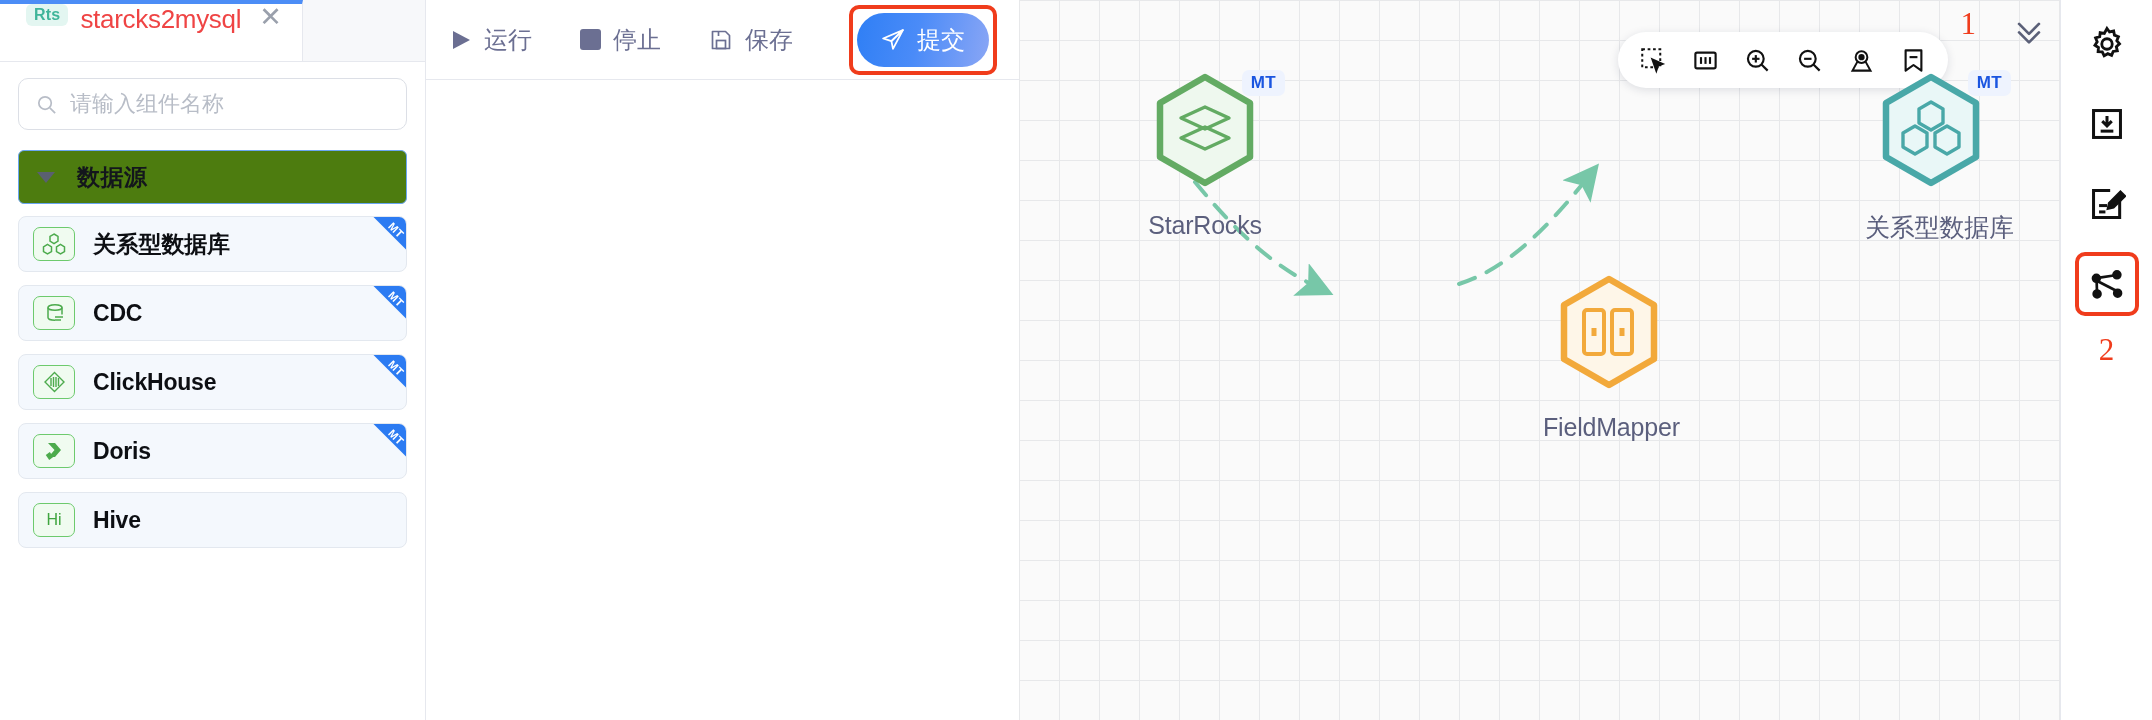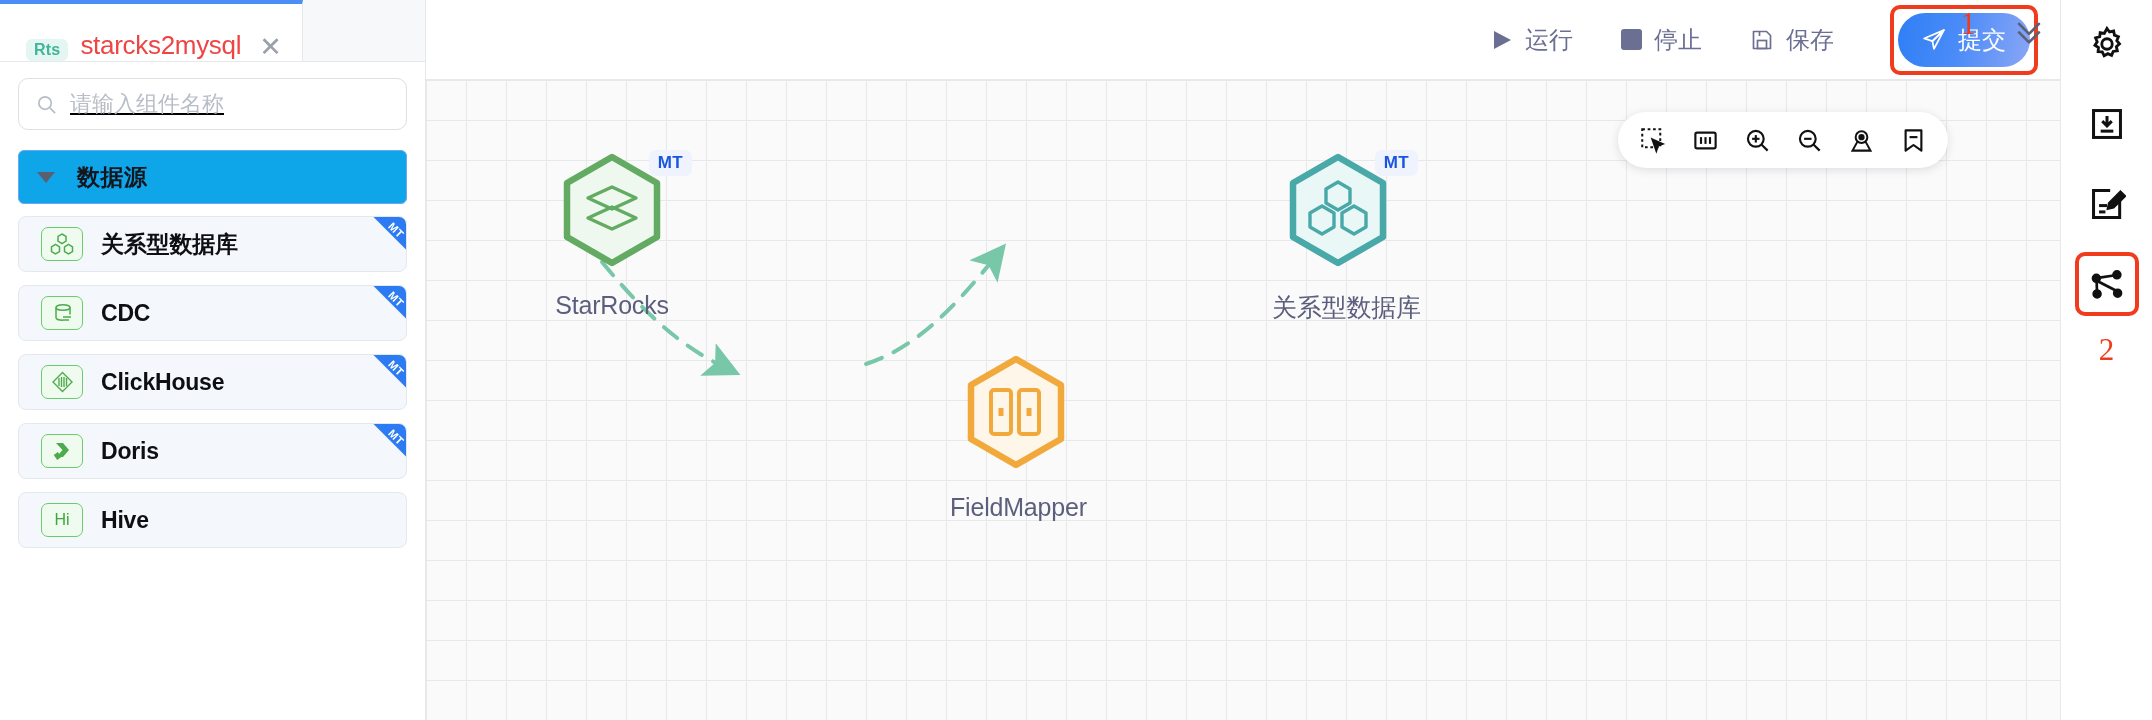--- a/index.html
+++ b/index.html
@@ -19,21 +19,21 @@
     display: flex; flex-direction: column;
     position: relative;
     flex: 0 0 426px;
   }
   .tabbar {
     height: 62px; display: flex; align-items: stretch;
     border-bottom: 1px solid #e6e8ee;
     background: #f7f8fa;
   }
   .tab {
-    display: flex; align-items: flex-end; gap: 12px;
+    display: flex; align-items: flex-start; gap: 12px;
     padding: 0 20px 0 26px;
     background: #ffffff;
     border-right: 1px solid #e6e8ee;
     border-top: 4px solid #4c8df6;
     cursor: pointer;
     min-width: 290px;
   }
   .tab-badge {
     background: #e3f6f1; color: #3fb59a;
     font-size: 16px; font-weight: 600;
@@ -44,63 +44,62 @@
   .tab-close {
     font-size: 27px; color: #9aa0ac; line-height: 1;
     margin-left: 6px; font-weight: 300; cursor: pointer;
   }
 
   .search-wrap { padding: 16px 18px 10px 18px; }
   .search-box {
     height: 52px; border: 1px solid #dcdfe6; border-radius: 10px;
     display: flex; align-items: center; gap: 12px; padding: 0 16px;
     background: #fff;
-    text-decoration: underline;
   }
   .search-ph { font-size: 22px; color: #b8bdc7; }
 
   .section-header {
     margin: 10px 18px 6px 18px;
-    height: 54px; background: #0ea5e9; border: 1px solid #6aa6f2;
+    height: 54px; background: #4d7c0f; border: 1px solid #6aa6f2;
     border-radius: 6px; display: flex; align-items: center; gap: 22px;
     padding: 0 18px; cursor: pointer;
   }
   .caret { width: 0; height: 0; border-left: 9px solid transparent;
            border-right: 9px solid transparent; border-top: 11px solid #5a6070; }
   .section-title { font-size: 23px; font-weight: 700; color: #13161c; letter-spacing: .5px; }
 
   .comp-list { flex: 1; overflow: hidden; padding: 6px 18px 0 18px; }
   .comp-item {
     position: relative; height: 56px; margin-bottom: 13px;
     background: #f4f8fd; border: 1px solid #e3e8ef; border-radius: 8px;
     display: flex; align-items: center; gap: 18px; padding: 0 14px;
     overflow: hidden; cursor: pointer;
   }
   .comp-ico {
     width: 42px; height: 34px; flex: 0 0 42px;
     border: 1.6px solid #6dca6d; border-radius: 7px; background: #f0fbf0;
-    display: flex; align-items: center; justify-content: center; margin-left: 8px;
+    display: flex; align-items: center; justify-content: center;
   }
   .comp-ico-txt { font-size: 16px; color: #3fa53f; font-weight: 500; }
   .comp-label { font-size: 23px; font-weight: 700; color: #0d0f13; letter-spacing: -.2px; }
   .mt-ribbon {
     position: absolute; top: 0; right: 0; width: 46px; height: 46px; overflow: hidden;
   }
   .mt-ribbon::before {
     content: ""; position: absolute; top: -23px; right: -23px;
     width: 46px; height: 46px; background: #2c7bf2; transform: rotate(45deg);
   }
   .mt-ribbon span {
     position: absolute; top: 7px; right: 2px;
     font-size: 11px; font-weight: 700; color: #fff;
     transform: rotate(45deg); letter-spacing: .3px;
   }
 
   
-  .canvas-col { position: relative; flex: 1; display: flex; flex-direction: column; min-width: 0; }
+  .canvas-col { position: relative; flex: 1; display: flex; flex-direction: row; min-width: 0; }
   .top-toolbar {
     height: 80px; background: #fff; border-bottom: 1px solid #e6e8ee;
     display: flex; align-items: center; justify-content: flex-end;
     padding-right: 22px; gap: 0;
   }
   .tb-btn {
     display: flex; align-items: center; gap: 12px;
     padding: 0 24px; height: 56px; cursor: pointer;
     font-size: 24px; color: #6b6f92;
   }

